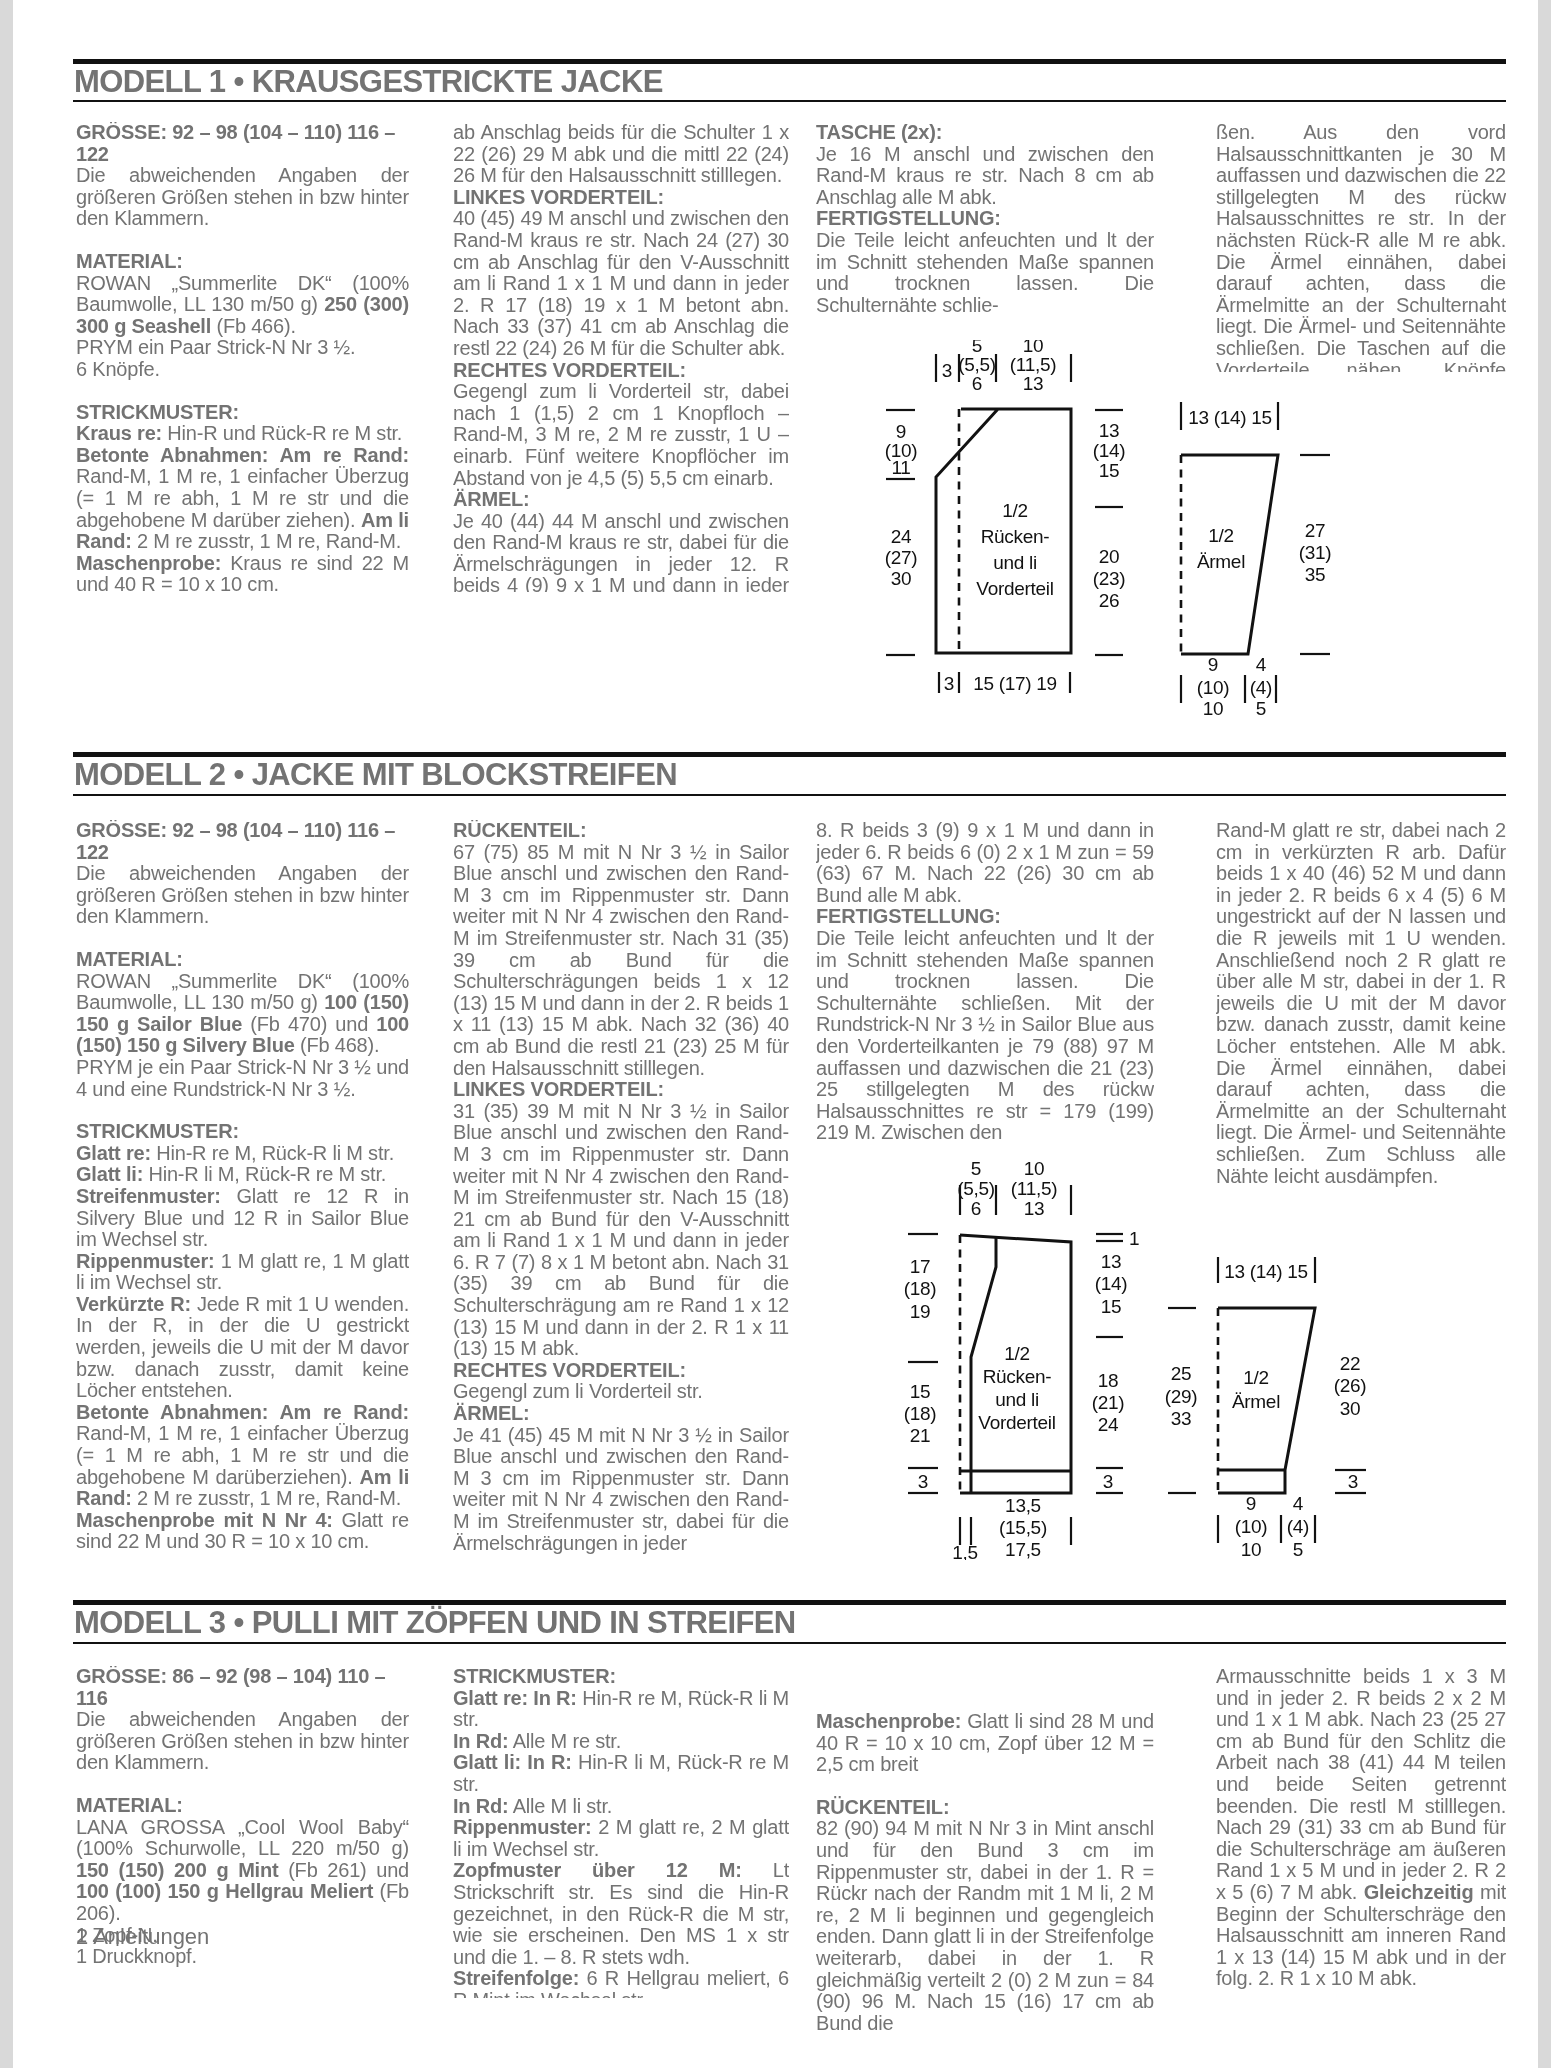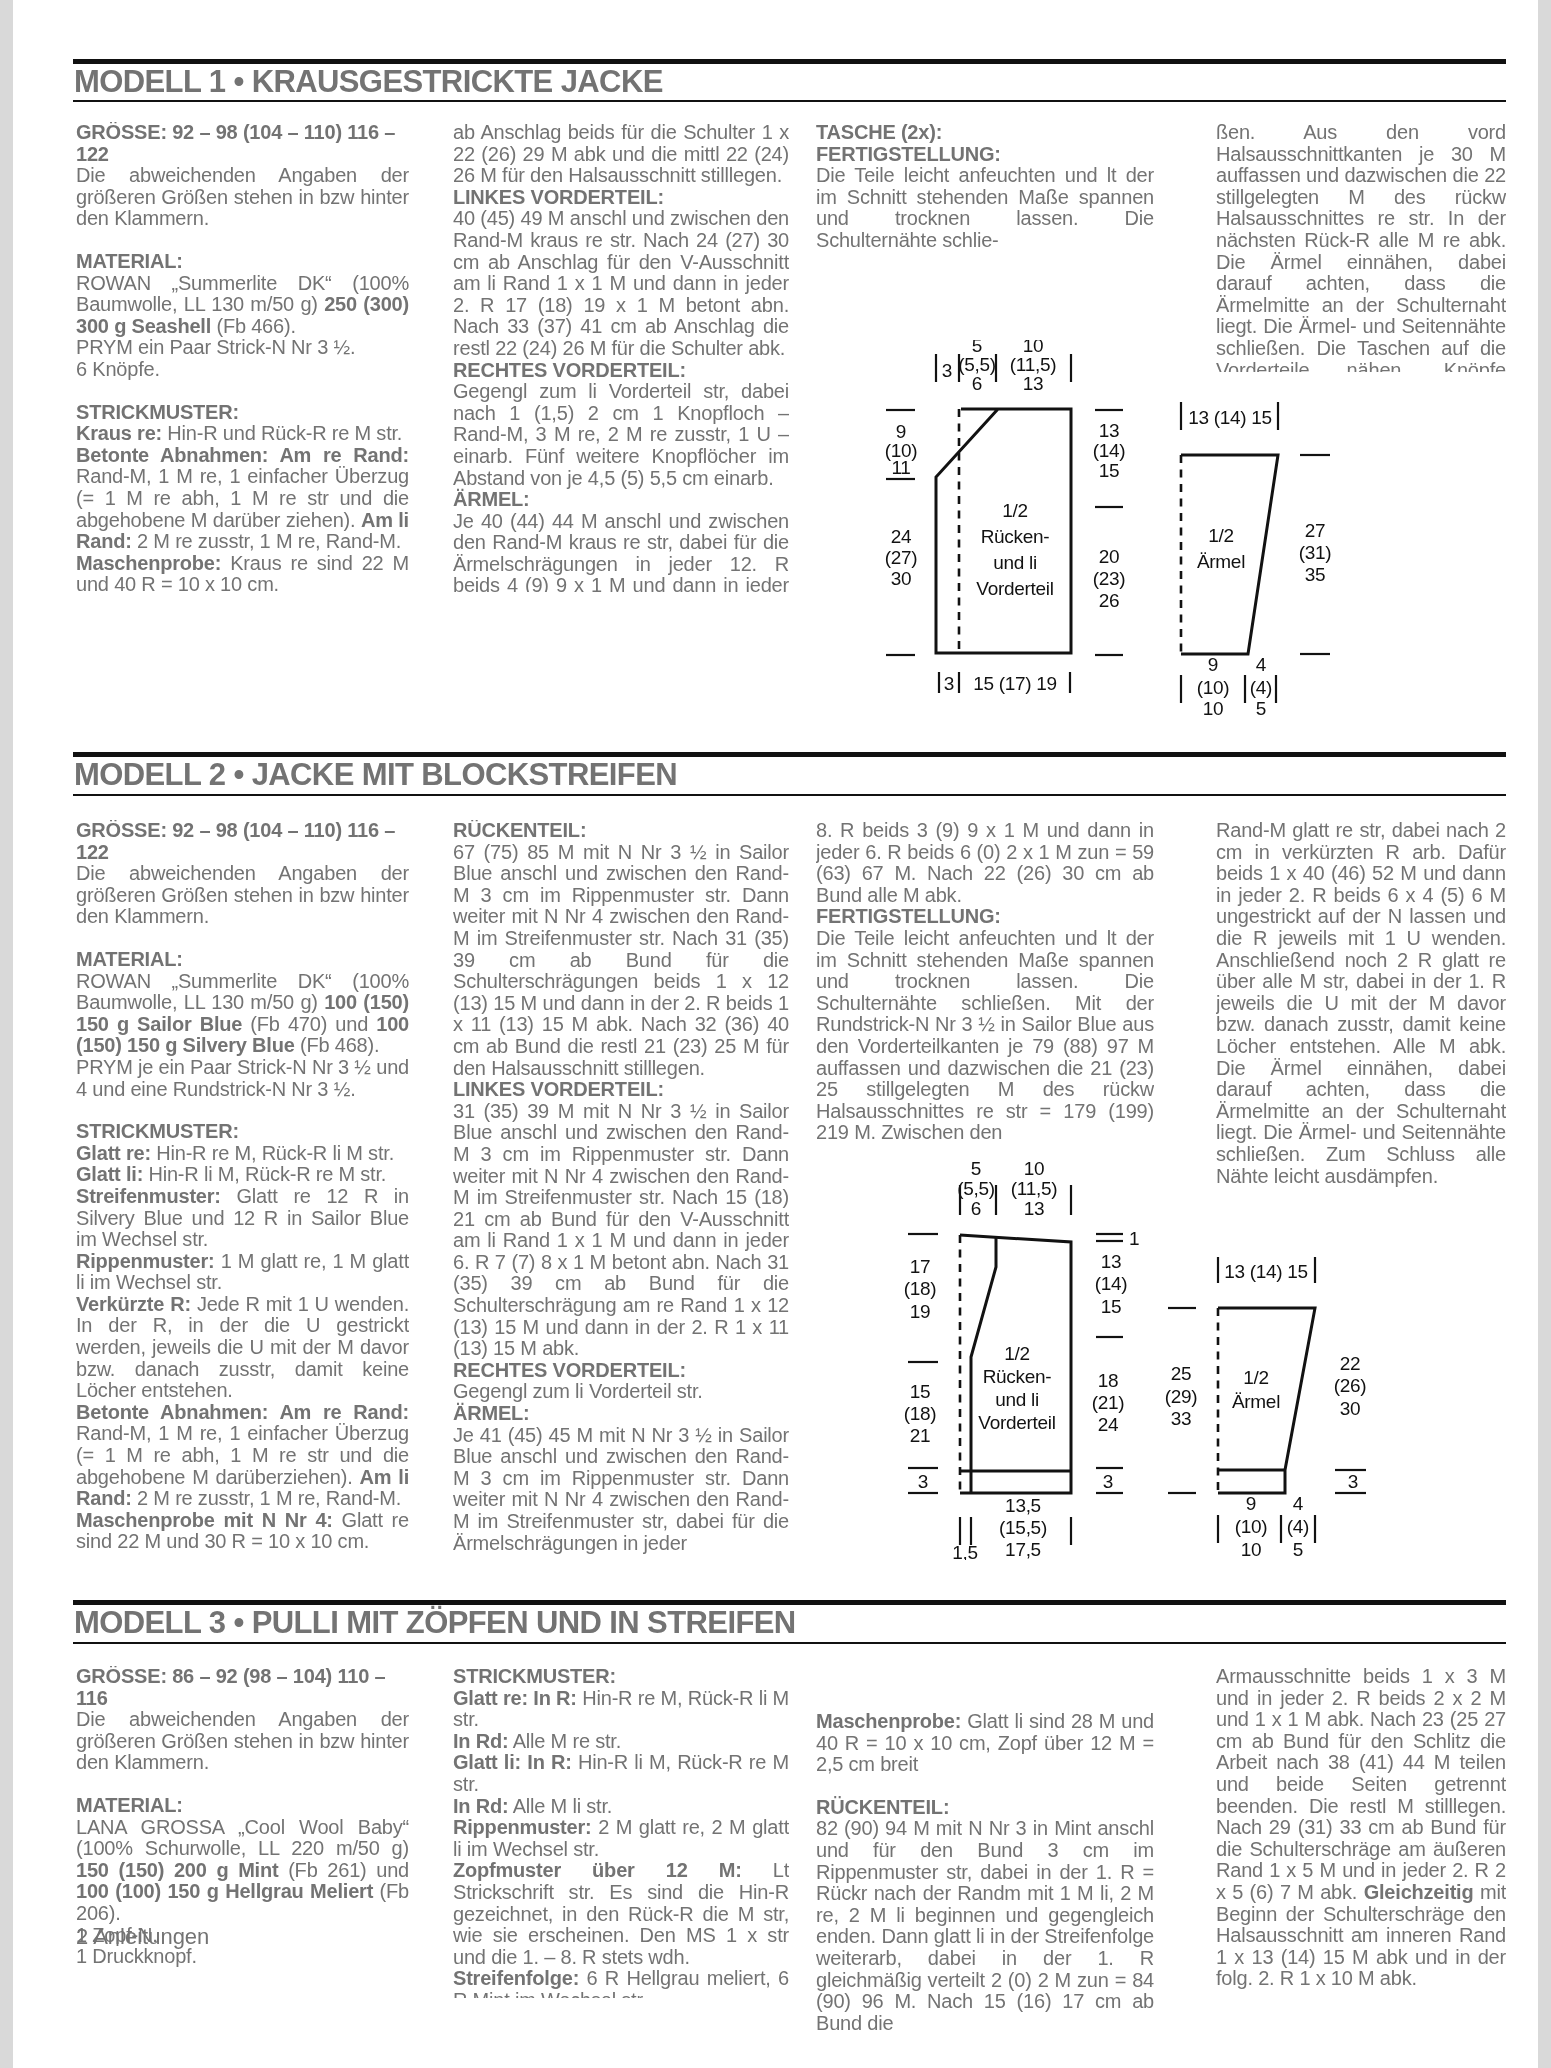--- a/index.html
+++ b/index.html
@@ -64,20 +64,21 @@
         <div class="blk p"><span>ab Anschlag beids für die Schulter 1 x 22 (26) 29 M abk und die mittl 22 (24) 26 M für den Halsausschnitt stilllegen.</span></div>
         <div class="blk h"><span class="bold">LINKES VORDERTEIL:</span></div>
         <div class="blk p"><span>40 (45) 49 M anschl und zwischen den Rand-M kraus re str. Nach 24 (27) 30 cm ab Anschlag für den V-Ausschnitt am li Rand 1 x 1 M und dann in jeder 2. R 17 (18) 19 x 1 M betont abn. Nach 33 (37) 41 cm ab Anschlag die restl 22 (24) 26 M für die Schulter abk.</span></div>
         <div class="blk h"><span class="bold">RECHTES VORDERTEIL:</span></div>
         <div class="blk p"><span>Gegengl zum li Vorderteil str, dabei nach 1 (1,5) 2 cm 1 Knopfloch – Rand-M, 3 M re, 2 M re zusstr, 1 U – einarb. Fünf weitere Knopflöcher im Abstand von je 4,5 (5) 5,5 cm einarb.</span></div>
         <div class="blk h"><span class="bold">ÄRMEL:</span></div>
         <div class="blk p"><span>Je 40 (44) 44 M anschl und zwischen den Rand-M kraus re str, dabei für die Ärmelschrägungen in jeder 12. R beids 4 (9) 9 x 1 M und dann in jeder 10. R beids 5 (0) 2 x 1 M zun = 58 (62) 66 M. Nach 27 (31) 35 cm ab Anschlag alle M abk.</span></div>
       </div>
     <div class="col" style="left:803px; top:122px; width:338px; height:215px;">
         <div class="blk h"><span class="bold">TASCHE (2x):</span></div>
+        <div class="blk p"><span>Je 16 M anschl und zwischen den Rand-M kraus re str. Nach 8 cm ab Anschlag alle M abk.</span></div>
         <div class="blk h"><span class="bold">FERTIGSTELLUNG:</span></div>
         <div class="blk p"><span>Die Teile leicht anfeuchten und lt der im Schnitt stehenden Maße spannen und trocknen lassen. Die Schulternähte schlie-</span></div>
       </div>
     <div class="col" style="left:1203px;top:122px; width:290px; height:250px;">
         <div class="blk p"><span>ßen. Aus den vord Halsausschnittkanten je 30 M auffassen und dazwischen die 22 stillgelegten M des rückw Halsausschnittes re str. In der nächsten Rück-R alle M re abk. Die Ärmel einnähen, dabei darauf achten, dass die Ärmelmitte an der Schulternaht liegt. Die Ärmel- und Seitennähte schließen. Die Taschen auf die Vorderteile nähen. Knöpfe annähen. Zum Schluss alle Nähte leicht ausdämpfen.</span></div>
       </div>
 
     <svg class="diagram" style="left:852px; top:340px;" width="285" height="365" viewBox="0 0 285 365">
       <g>
         <path class="s-outline" d="M96 69 H206 V313 H71 V137 L133 69"></path>

